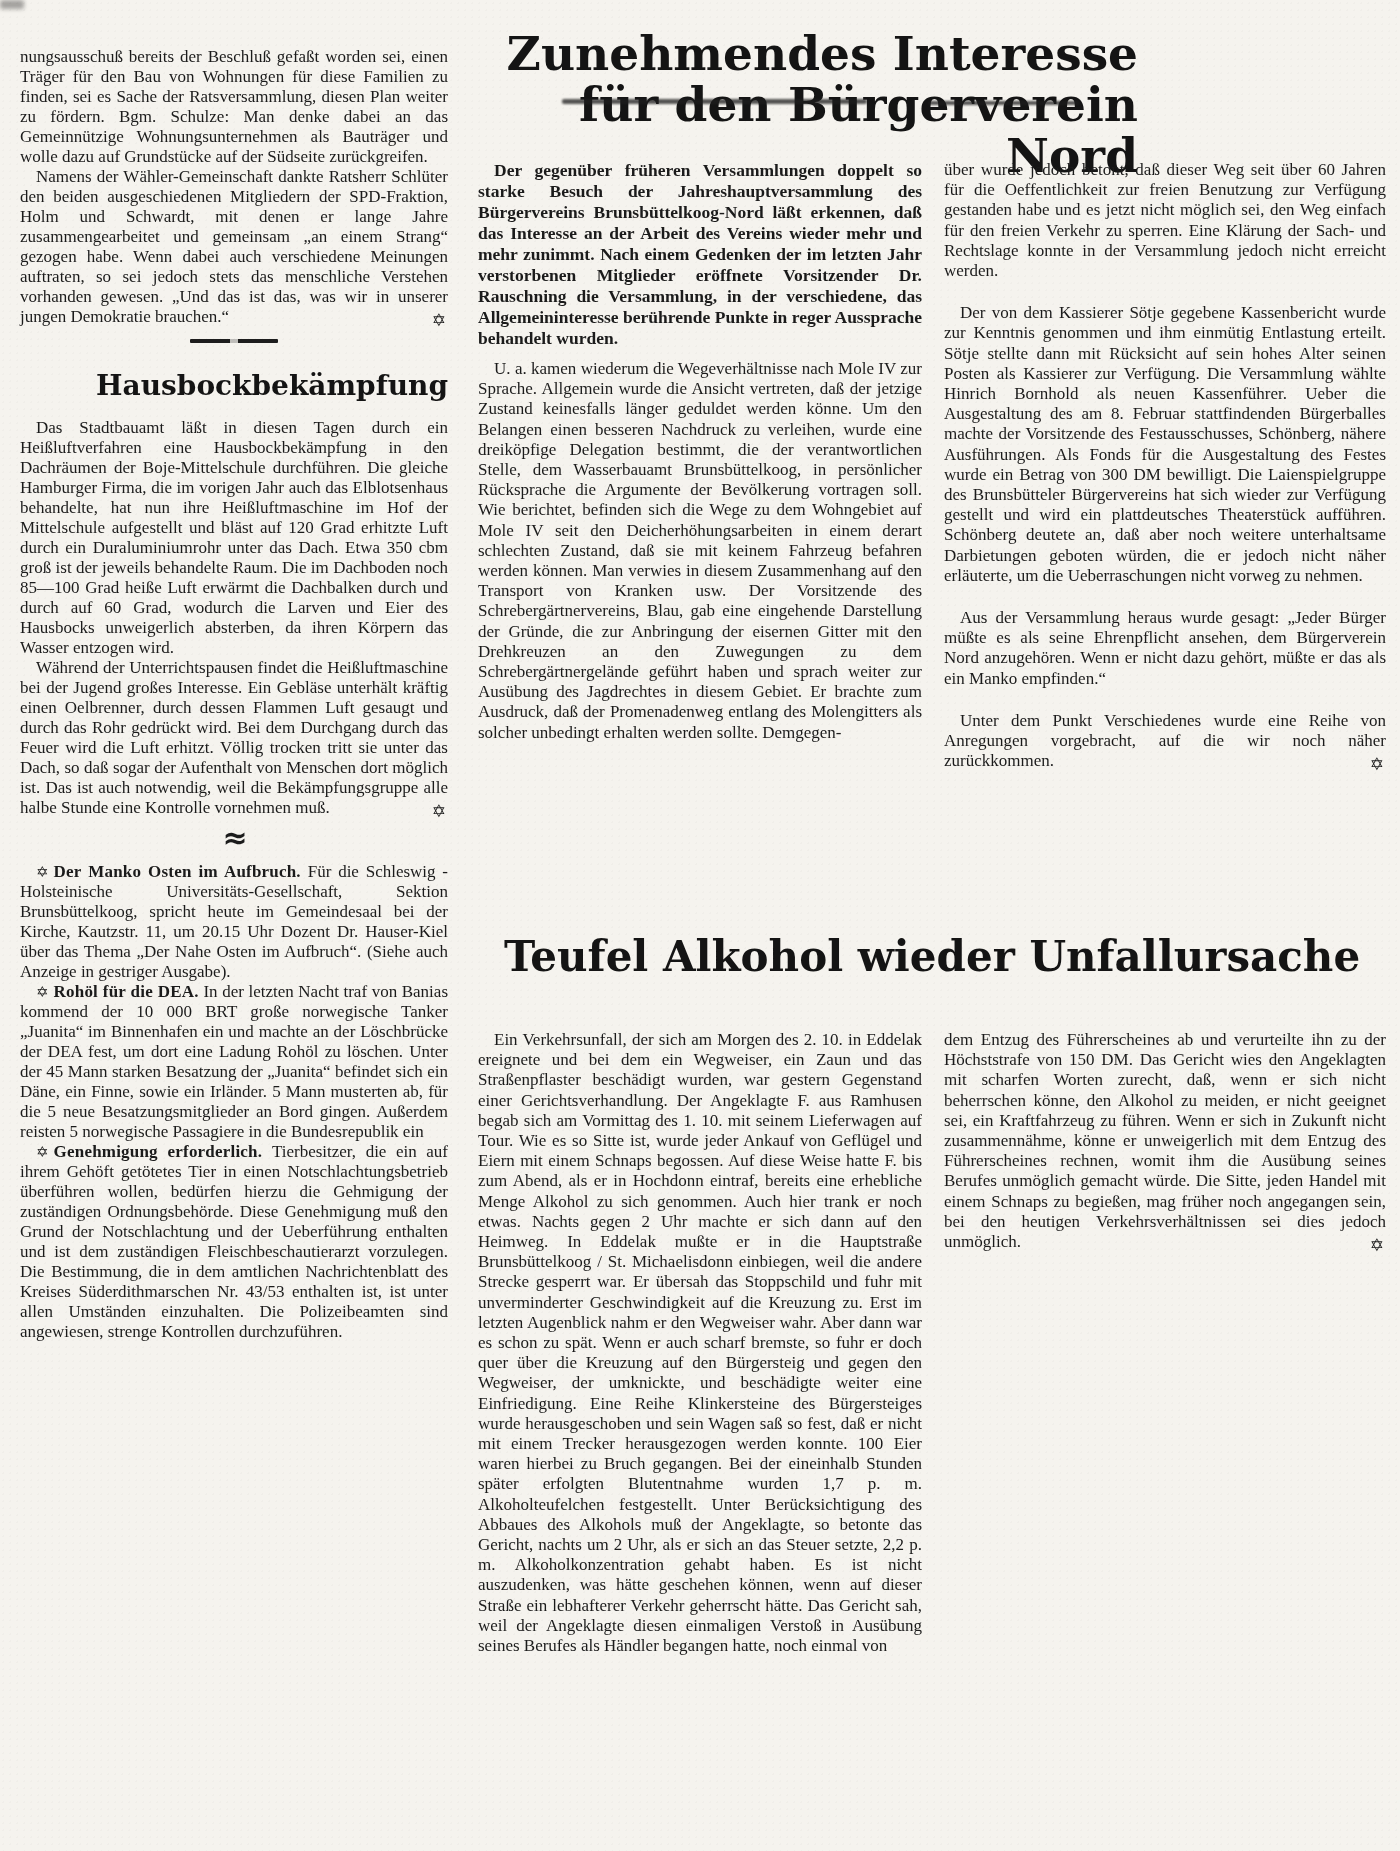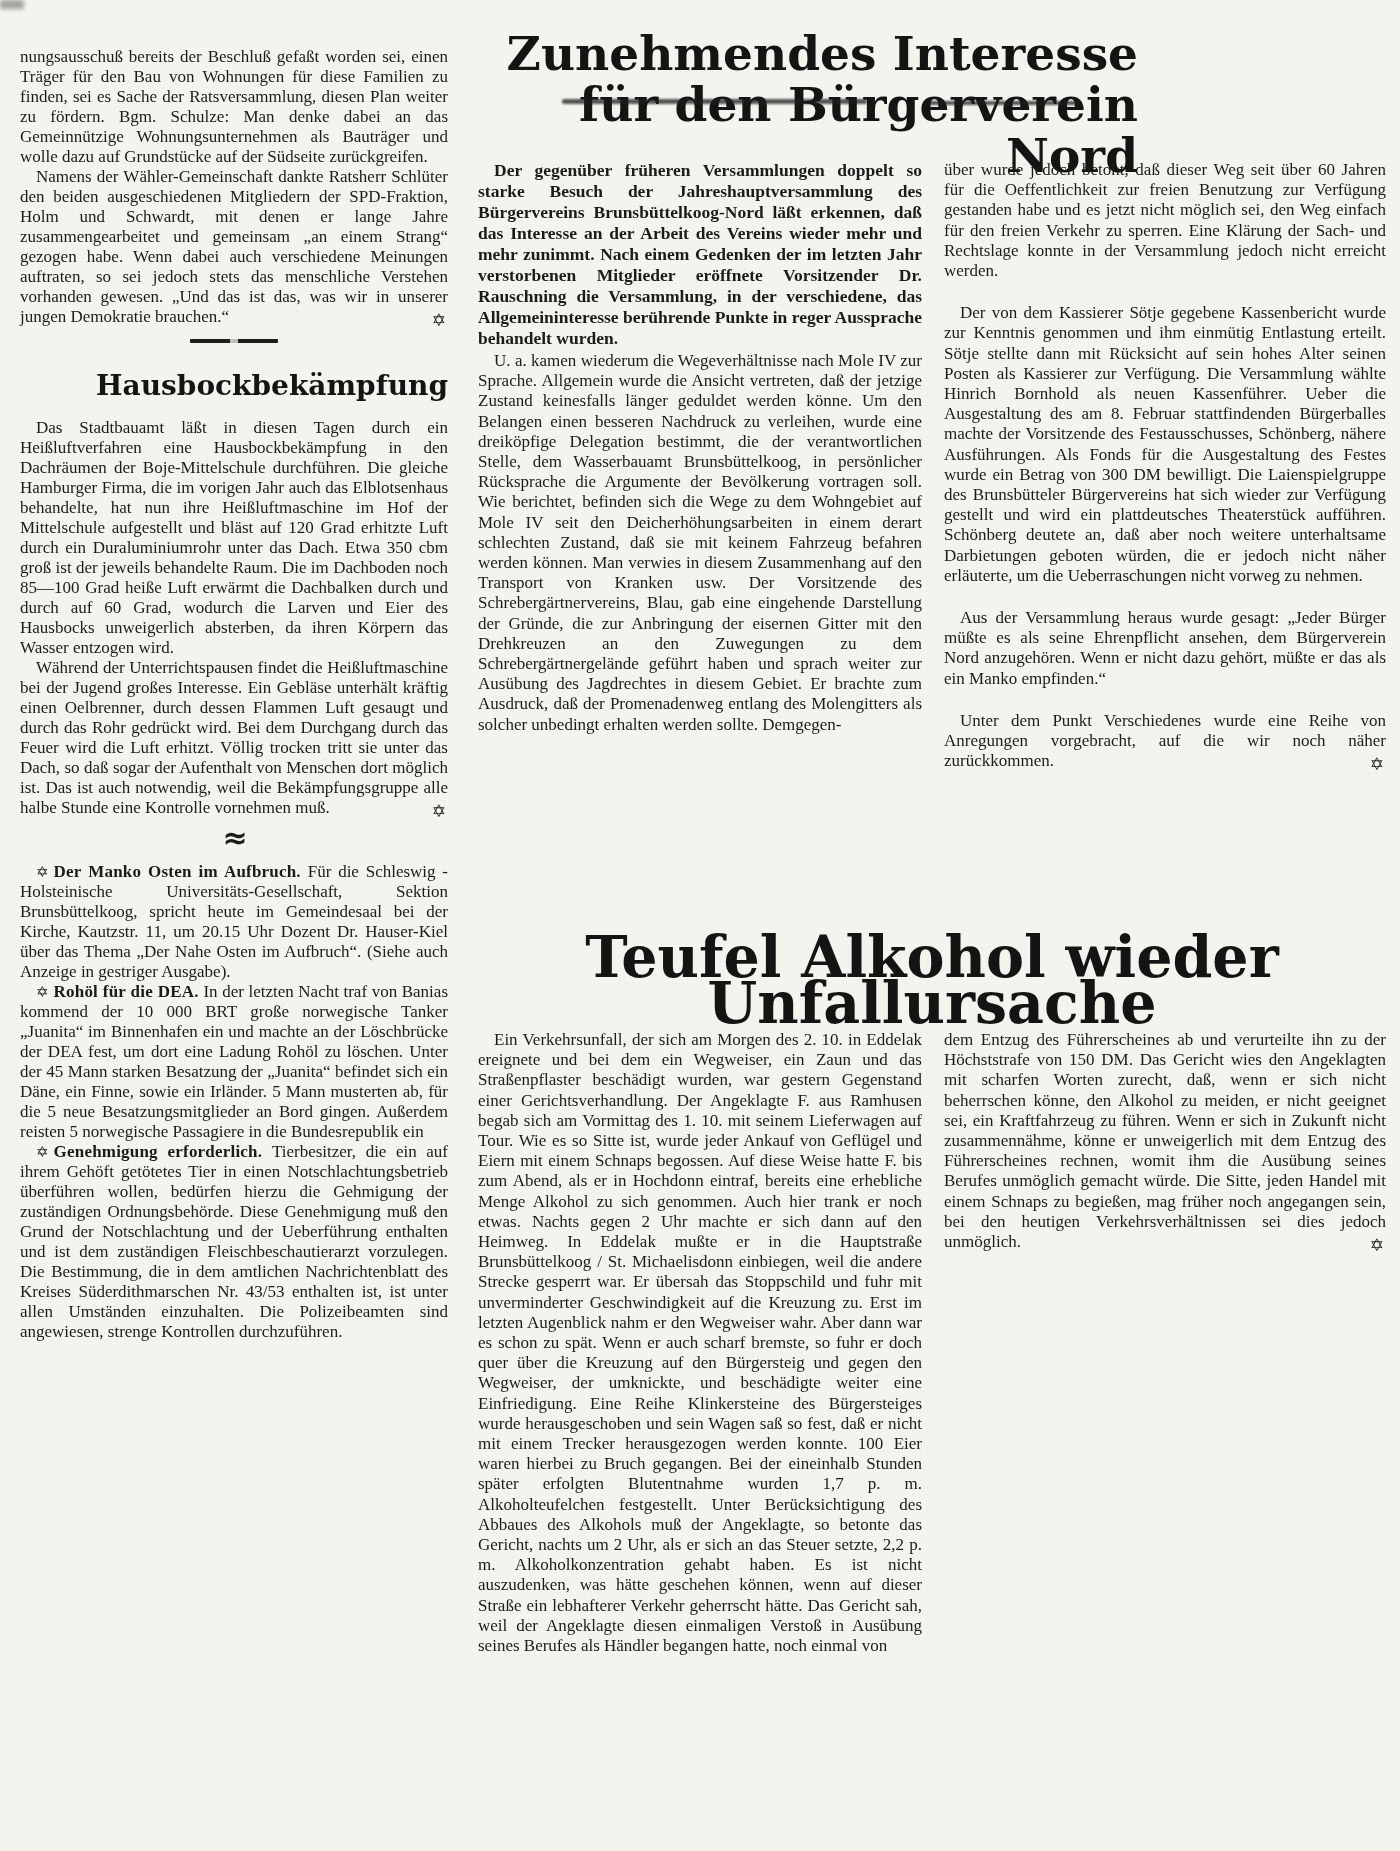--- a/index.html
+++ b/index.html
@@ -33,28 +33,28 @@
   .lead-star { font-family:"DejaVu Sans", sans-serif; font-size:15px; padding-right:5px; }
 
   .headline-1 {
     position:absolute; left:448px; top:28px; width:690px;
     text-align:right; font-family:"DejaVu Serif", serif; font-weight:700;
     font-size:47px; line-height:51px; color:#141414; margin:0;
   }
   .headline-2 {
     position:absolute; left:478px; top:934px; width:908px;
     text-align:center; font-family:"DejaVu Serif", serif; font-weight:700;
-    font-size:57px; line-height:46px; color:#141414; margin:0;
+    font-size:42px; line-height:46px; color:#141414; margin:0;
   }
   .sub-headline {
     font-family:"DejaVu Serif", serif; font-weight:700;
     font-size:28px; line-height:33px; text-align:right;
     margin:26px 0 16px; text-indent:0; color:#141414;
   }
-  .lead { font-weight:bold; font-size:17.5px; line-height:21px; margin:0 0 2px; text-indent:16px; }
+  .lead { font-weight:bold; font-size:17.5px; line-height:21px; margin:0 0 10px; text-indent:16px; }
 
   .divider-dash {
     width:88px; height:4px; margin:12px auto 0;
     background:linear-gradient(90deg,#1d1d1d 0 40px, rgba(29,29,29,0.25) 40px 48px, #1d1d1d 48px 100%);
     border-radius:1px;
   }
   .divider-wave {
     text-align:center; font-family:"DejaVu Sans", sans-serif; font-weight:700;
     font-size:30px; line-height:24px; margin:8px 0 12px; letter-spacing:-2px;
   }

